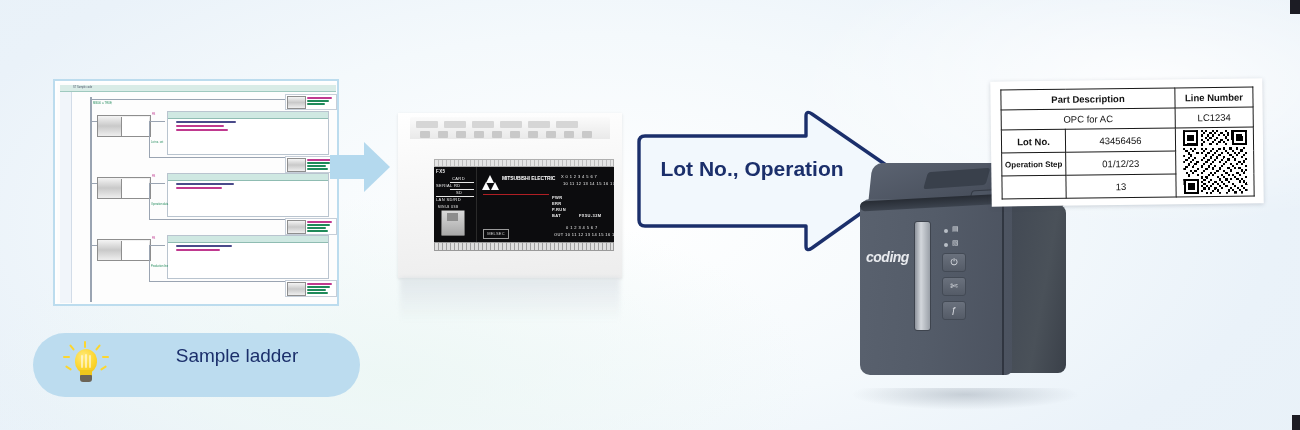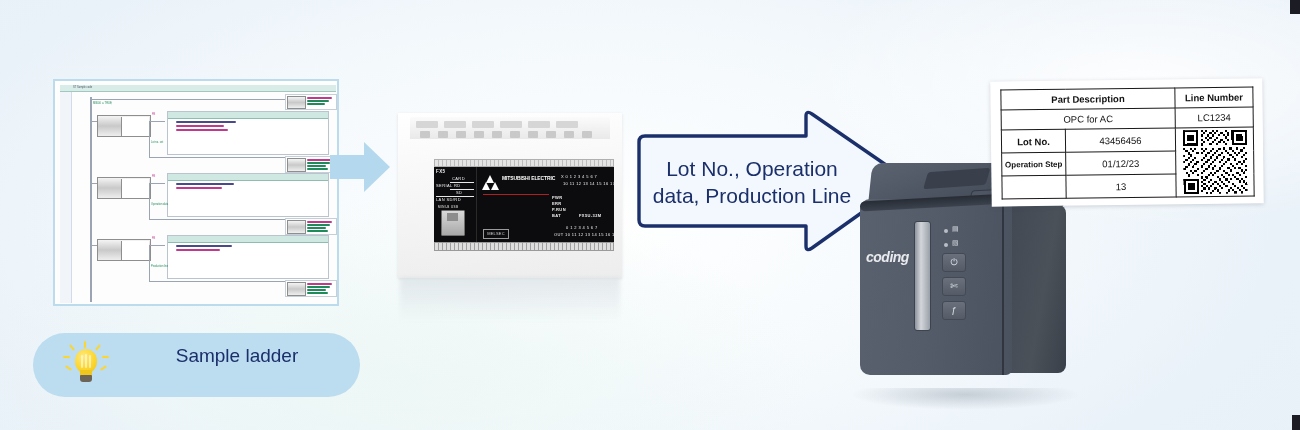--- a/index.html
+++ b/index.html
@@ -306,20 +306,21 @@
     filter: blur(2px);
   }
 
   
   .big-arrow {
     position: absolute;
     left: 634px;
     top: 108px;
     width: 276px;
     height: 148px;
+    font-weight: bold;
   }
   .big-arrow svg { display: block; }
   .big-arrow-text {
     position: absolute;
     left: 18px;
     top: 47px;
     width: 200px;
     text-align: center;
     color: #1b2f6b;
     font-size: 21px;
@@ -681,21 +682,20 @@
     </div>
   </div>
   <div class="plc-reflection"></div>
 
   <div class="big-arrow">
     <svg width="276" height="148" viewBox="0 0 276 148">
       <path d="M5 34 Q5 28 11 28 L172 28 L172 8 Q172 2 178 6 L268 68 Q273 72 268 76 L178 140 Q172 144 172 138 L172 118 L11 118 Q5 118 5 112 Z" fill="#f2f8fd" stroke="#1b2f6b" stroke-width="3.4" stroke-linejoin="round"></path>
     </svg>
     <div class="big-arrow-text">
       <div>Lot No., Operation</div>
-      <div>data, Production Line</div>
     </div>
   </div>
 
   <div class="printer">
     <div class="pr-top">
       <div class="pr-top-window"></div>
     </div>
     <div class="pr-top-lid"></div>
     <div class="pr-body-right"></div>
     <div class="pr-body"></div>

